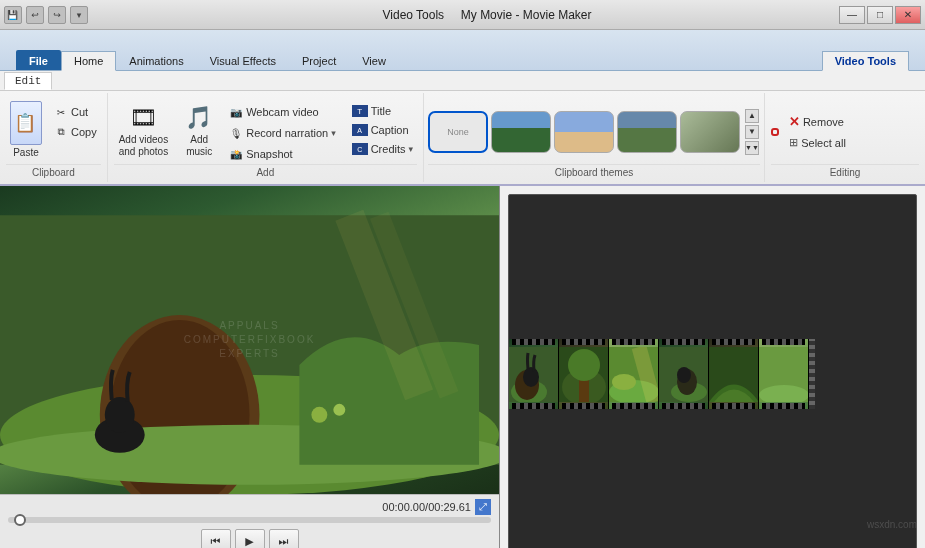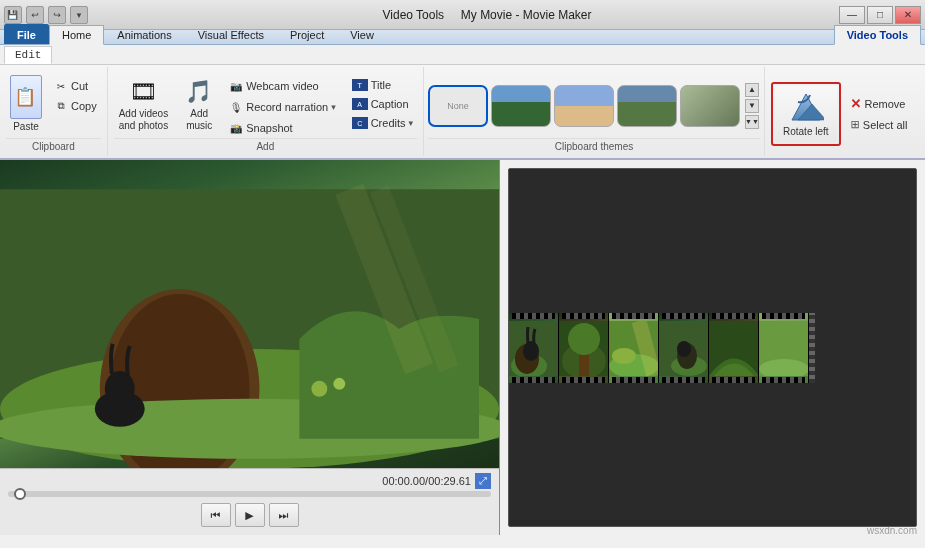--- a/index.html
+++ b/index.html
@@ -60,25 +60,25 @@
       display: flex;
       align-items: center;
       justify-content: center;
       cursor: pointer;
       color: #333;
     }
     .win-btn.close { background: linear-gradient(to bottom, #f9a0a0, #e06060); }
 
     
     .ribbon-tabs {
-      height: 15px;
+      height: 41px;
       background: linear-gradient(to bottom, #d8e4f0, #c5d5e8);
       display: flex;
       align-items: flex-end;
-      padding: 0 4px;
+      padding: 0 16px;
       border-bottom: 1px solid #8facc8;
     }
     .ribbon-tab {
       padding: 3px 12px;
       font-size: 11px;
       cursor: pointer;
       border: 1px solid transparent;
       border-bottom: none;
       color: #222;
       height: 20px;
@@ -537,21 +537,21 @@
     .rotate-highlight {
       border: 2px solid #cc2222 !important;
       border-radius: 3px;
       padding: 2px;
       display: flex;
       gap: 4px;
     }
 
     .wsxdn {
       position: absolute;
-      bottom: 12px;
+      bottom: 18px;
       right: 8px;
       font-size: 10px;
       color: rgba(100,100,100,0.6);
     }
   </style>
 </head>
 <body>
 
 <div class="title-bar">
   <div class="title-bar-icons">
@@ -674,50 +674,33 @@
         <div class="themes-scroll-btn" style="font-size:7px;">▼▼</div>
       </div>
     </div>
     <div class="ribbon-group-label">Clipboard themes</div>
   </div>
 
   <div class="editing-group">
     <div class="editing-content">
 
       <div class="rotate-highlight">
-        <div class="rotate-btn" style="border:none;">
-          <div class="rotate-icon">
-            <svg width="36" height="36" viewBox="0 0 36 36">
-              <defs>
-                <linearGradient id="gl1" x1="0" y1="0" x2="0" y2="1">
-                  <stop offset="0%" stop-color="#99bbdd"></stop>
-                  <stop offset="100%" stop-color="#5588bb"></stop>
-                </linearGradient>
-              </defs>
-
-              <polygon points="18,4 4,30 32,30" fill="url(#gl1)" stroke="#336699" stroke-width="1"></polygon>
-              <polygon points="24,14 10,30 38,30" fill="#4477aa" stroke="#225588" stroke-width="0.5"></polygon>
-
-              <path d="M 10 12 A 10 10 0 0 0 22 5" fill="none" stroke="#336699" stroke-width="2" marker-end="url(#arrowL)"></path>
-            </svg>
-          </div>
-          <div class="rotate-label">Rotate left</div>
-        </div>
       </div>
       <div class="editing-right">
         <div class="edit-row-btn">
           <span class="red-x">✕</span>
           <span>Remove</span>
         </div>
         <div class="edit-row-btn">
           <span style="font-size:11px;color:#555;">⊞</span>
           <span>Select all</span>
         </div>
       </div>
     </div>
+    <div class="ribbon-group-label">Editing</div>
   </div>
 
 </div>
 
 <div class="main-area">
 
   <div class="video-panel">
     <div class="video-preview">
 
       <svg width="500" height="250" viewBox="0 0 500 250" style="position:absolute;inset:0;width:100%;height:100%;">
@@ -740,20 +723,25 @@
         <path d="M128,187 Q126,167 130,157" stroke="#1a1a1a" stroke-width="4" fill="none"></path>
 
         <path d="M300,150 Q350,100 400,140 Q430,120 480,130 L480,250 L300,250Z" fill="#4a7a30"></path>
 
         <circle cx="320" cy="200" r="8" fill="#8ab040"></circle>
         <circle cx="340" cy="195" r="6" fill="#9ac050"></circle>
 
         <path d="M350,0 L420,180" stroke="rgba(255,220,100,0.08)" stroke-width="30"></path>
         <path d="M380,0 L450,180" stroke="rgba(255,220,100,0.05)" stroke-width="20"></path>
       </svg>
+      <div class="watermark">
+        <span>APPUALS</span><br>
+        <span>COMPUTERFIXBOOK</span><br>
+        <span>EXPERTS</span>
+      </div>
     </div>
     <div class="video-controls">
       <div class="time-row">
         <span class="time-text">
           <span>00:00.00</span>/<span>00:29.61</span>
         </span>
         <div class="expand-btn">
           <span class="expand-btn-icon">⤢</span>
         </div>
       </div>

